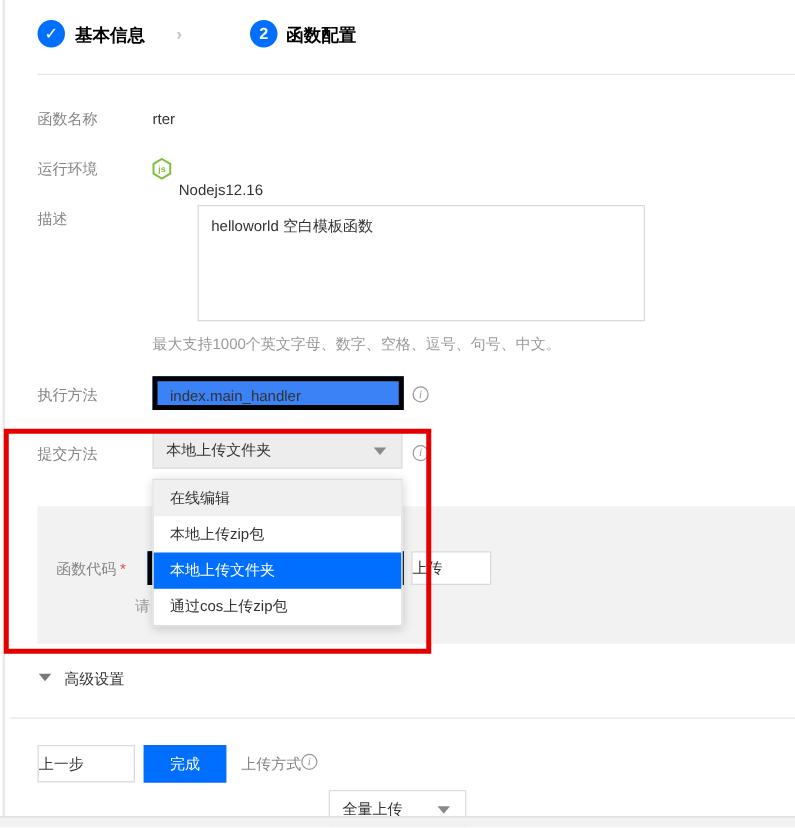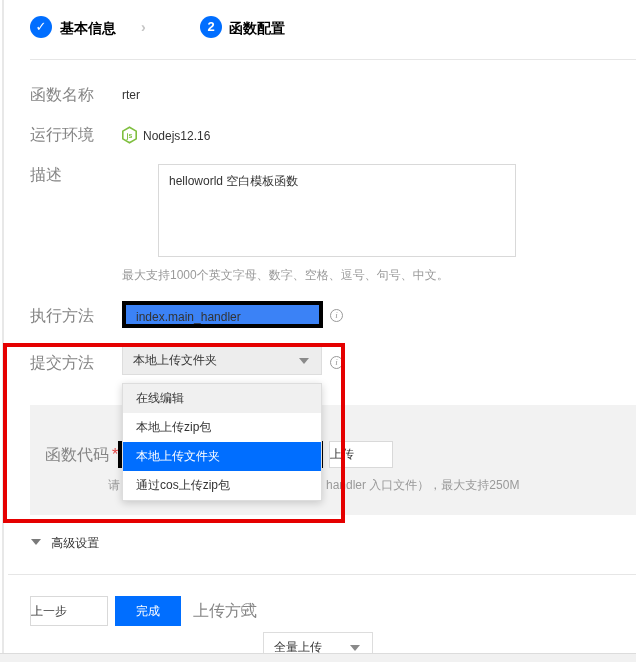--- a/index.html
+++ b/index.html
@@ -11,21 +11,21 @@
   }
   .abs { position:absolute; }
   .left-border { left:2px; top:0; width:2px; height:653px; background:#e8e8e8; }
   
   .step-circle { width:22px; height:22px; border-radius:50%; background:#006eff; color:#fff;
     text-align:center; line-height:22px; font-size:13px; font-weight:bold; }
   .step-label { font-size:14px; font-weight:bold; color:#000; line-height:14px; }
   .chev { color:#c5c5c5; font-size:14px; font-weight:bold; }
   .hdiv { height:1px; background:#e6e6e6; }
   
-  .f-label { color:#858585; font-size:16px; line-height:14px; }
+  .f-label { color:#858585; font-size:12px; line-height:14px; }
   .f-value { color:#333; font-size:12px; line-height:14px; }
   .hint { color:#999; font-size:12px; line-height:14px; }
   .textarea { width:358px; height:93px; border:1px solid #d9d9d9; background:#fff;
     padding:8px 10px; line-height:17px; color:#333;margin-left:36px; }
   .input { border:4px solid #000000; background:#3b82f6; height:27px; line-height:25px;
     padding:0 10px; color:#333; }
   .select { border:1px solid #ddd; background:#ededed; height:30px; line-height:28px;
     padding:0 10px; color:#333; position:relative; }
   .caret { position:absolute; right:12px; top:12px; width:0; height:0;
     border-left:5px solid transparent; border-right:5px solid transparent;
@@ -75,21 +75,21 @@
   <div class="abs f-label" style="left:30px; top:88px;">函数名称</div>
   <div class="abs f-value" style="left:122px; top:88px;">rter</div>
 
   <div class="abs f-label" style="left:30px; top:128px;">运行环境</div>
   <div class="abs" style="left:121px; top:126px; width:17px; height:18px;">
     <svg width="17" height="18" viewBox="0 0 17 18">
       <polygon points="8.5,1.2 15.2,5.1 15.2,12.9 8.5,16.8 1.8,12.9 1.8,5.1" fill="none" stroke="#7fbf3f" stroke-width="1.6"></polygon>
       <text x="8.5" y="11.6" text-anchor="middle" font-size="7" font-weight="bold" fill="#7fbf3f">js</text>
     </svg>
   </div>
-  <div class="abs f-value nodejs-text" style="left:143px; top:129px;">Nodejs12.16</div>
+  <div class="abs f-value nodejs-text" style="left:143px; top:145px;">Nodejs12.16</div>
 
   <div class="abs f-label" style="left:30px; top:168px;">描述</div>
   <div class="abs textarea" style="left:122px; top:164px;">helloworld 空白模板函数</div>
   <div class="abs hint" style="left:122px; top:268px;">最大支持1000个英文字母、数字、空格、逗号、句号、中文。</div>
 
   <div class="abs f-label" style="left:30px; top:309px;">执行方法</div>
   <div class="abs input" style="left:122px; top:301px; width:201px;">index.main_handler</div>
   <div class="abs info" style="left:330px; top:309px;">i</div>
 
   <div class="abs f-label" style="left:30px; top:356px;">提交方法</div>
@@ -100,21 +100,20 @@
   <div class="abs info" style="left:330px; top:356px;">i</div>
 
   <div class="abs panel" style="left:30px; top:405px; width:606px; height:110px;"></div>
   <div class="abs f-label" style="left:45px; top:448px;">
     <span>函数代码</span><span class="star">*</span>
   </div>
 
   <div class="abs input" style="left:118px; top:441px; width:205px; z-index:5;"></div>
   <div class="abs btn" style="left:329px; top:441px; width:64px; height:27px; line-height:25px; z-index:5;">上传</div>
   <div class="abs hint" style="left:108px; top:478px; z-index:4;">请</div>
-  <div class="abs hint" style="left:326px; top:478px; z-index:4;">handler 入口文件），最大支持250M</div>
 
   <div class="abs menu" style="left:122px; top:383px;">
     <div class="menu-item hover">在线编辑</div>
     <div class="menu-item">本地上传zip包</div>
     <div class="menu-item selected">本地上传文件夹</div>
     <div class="menu-item">通过cos上传zip包</div>
   </div>
 
   <div class="abs red-box" style="left:3px; top:343px; width:342px; height:180px;"></div>
 

